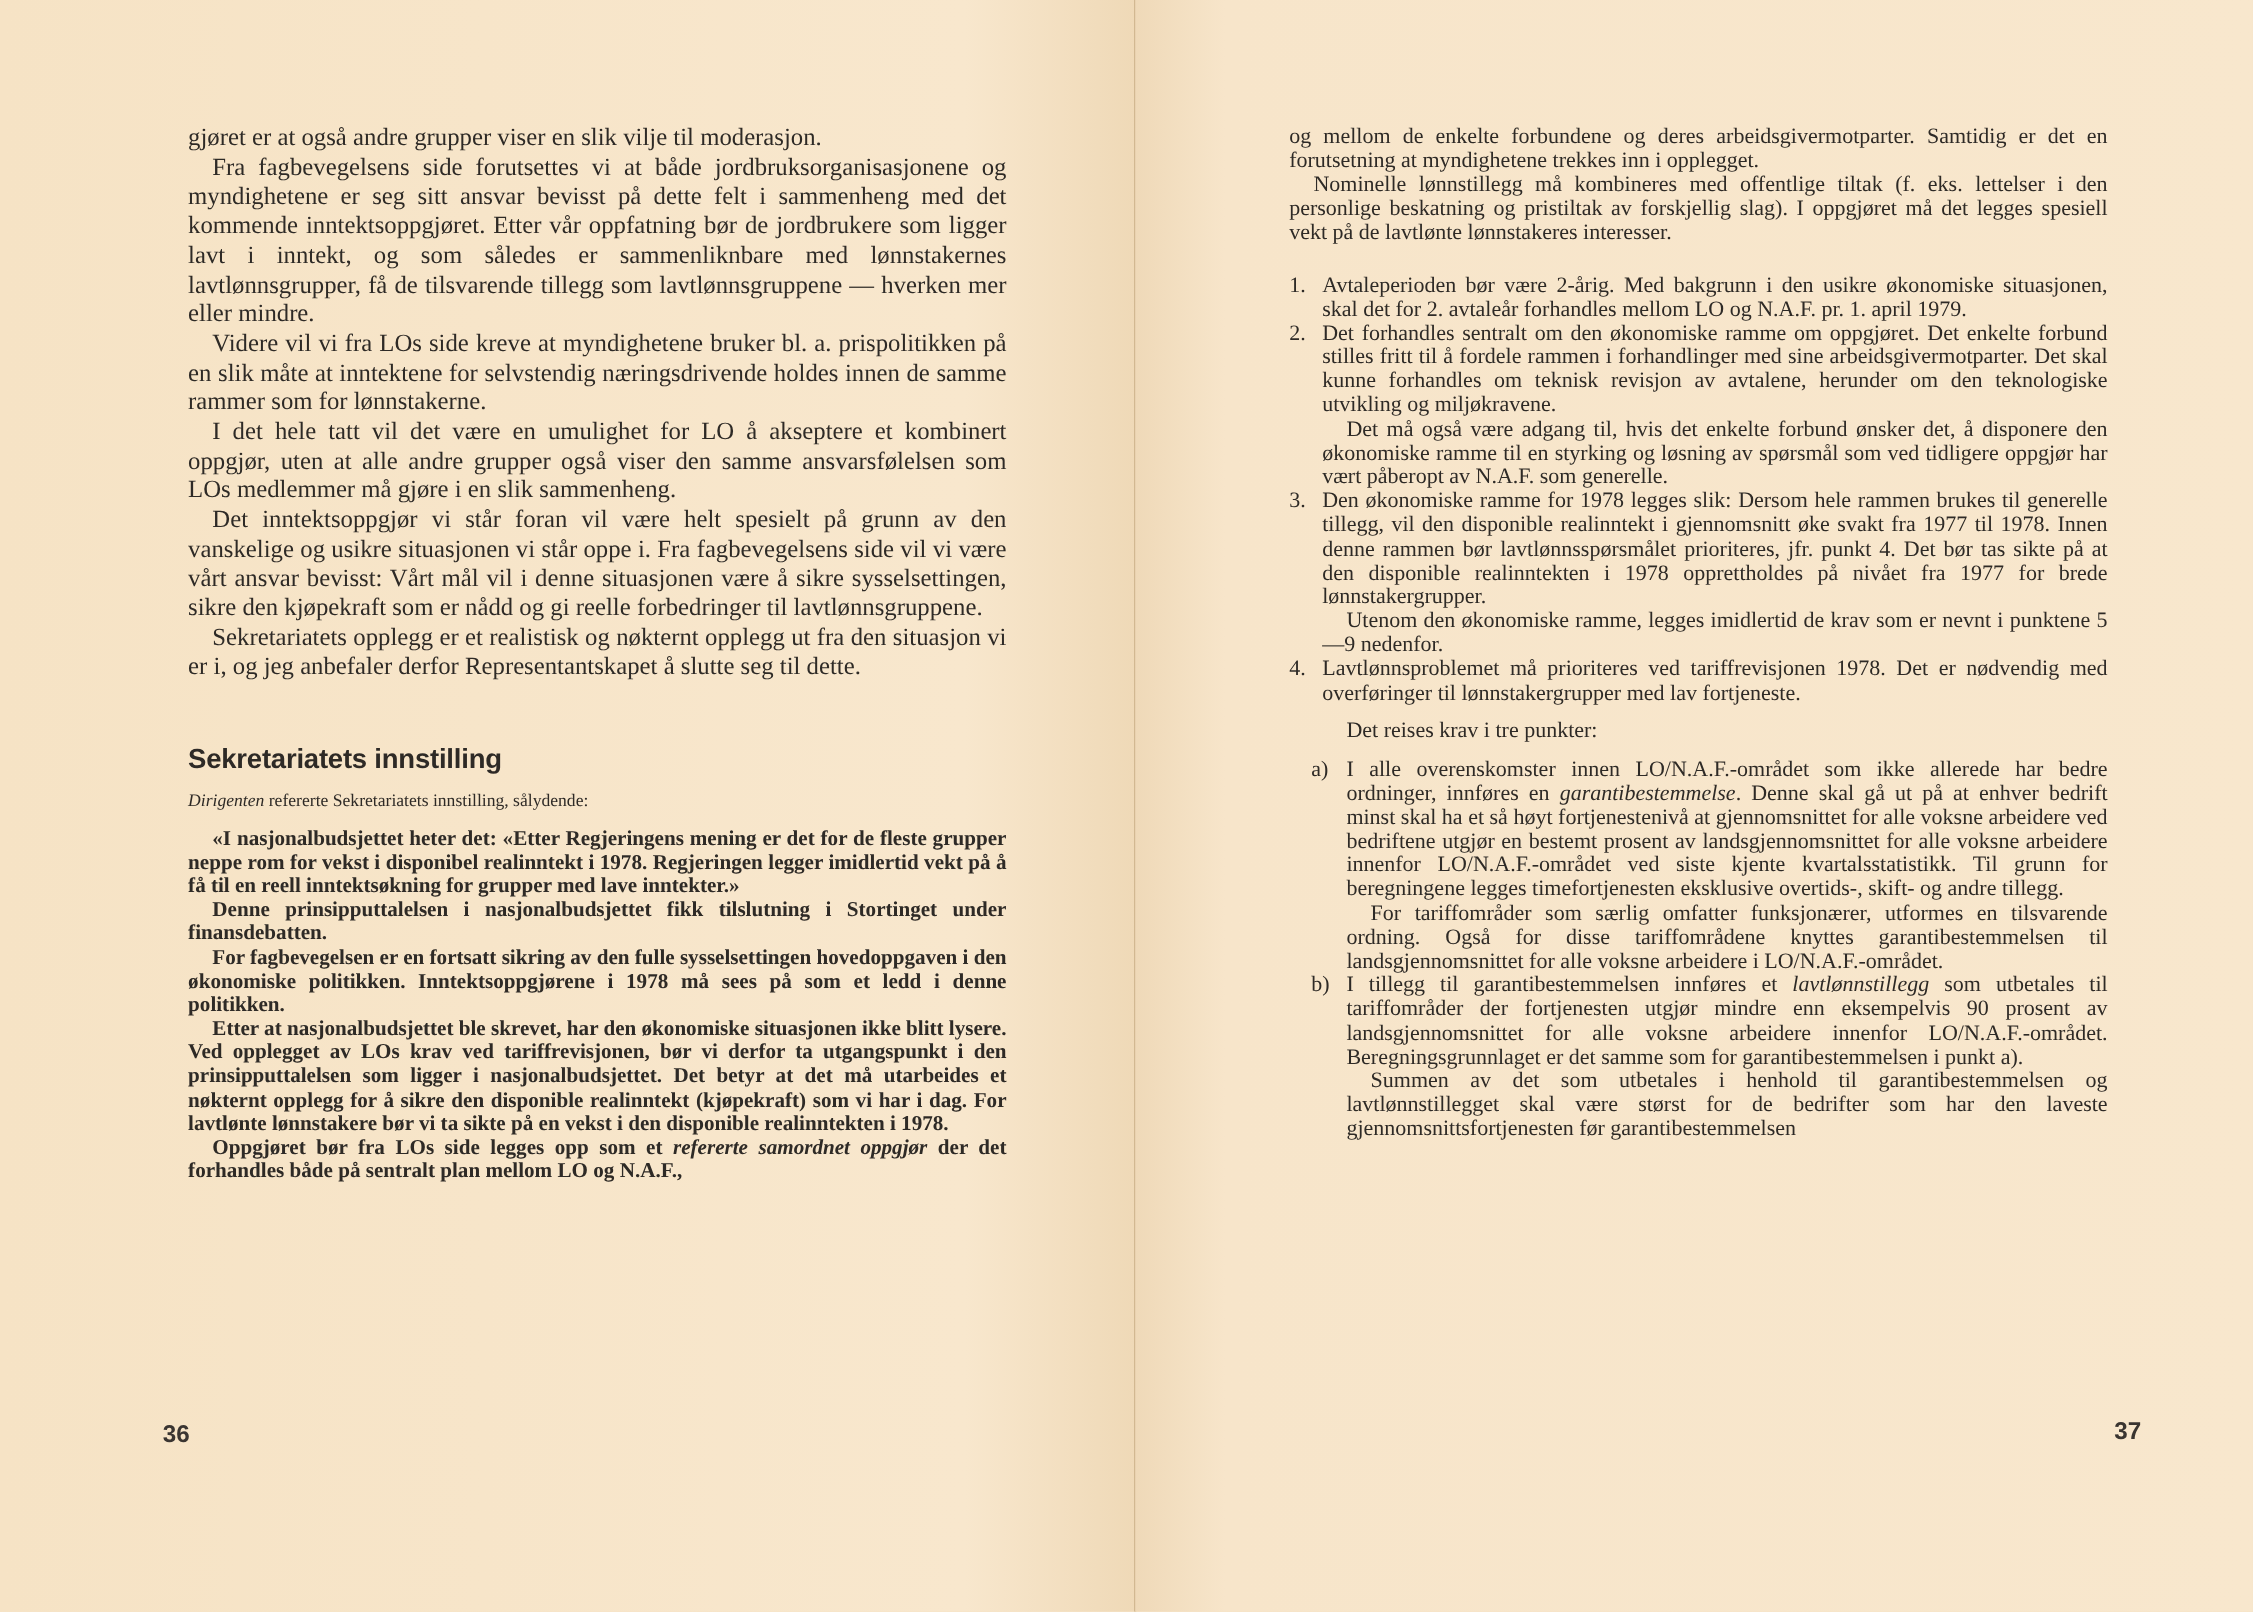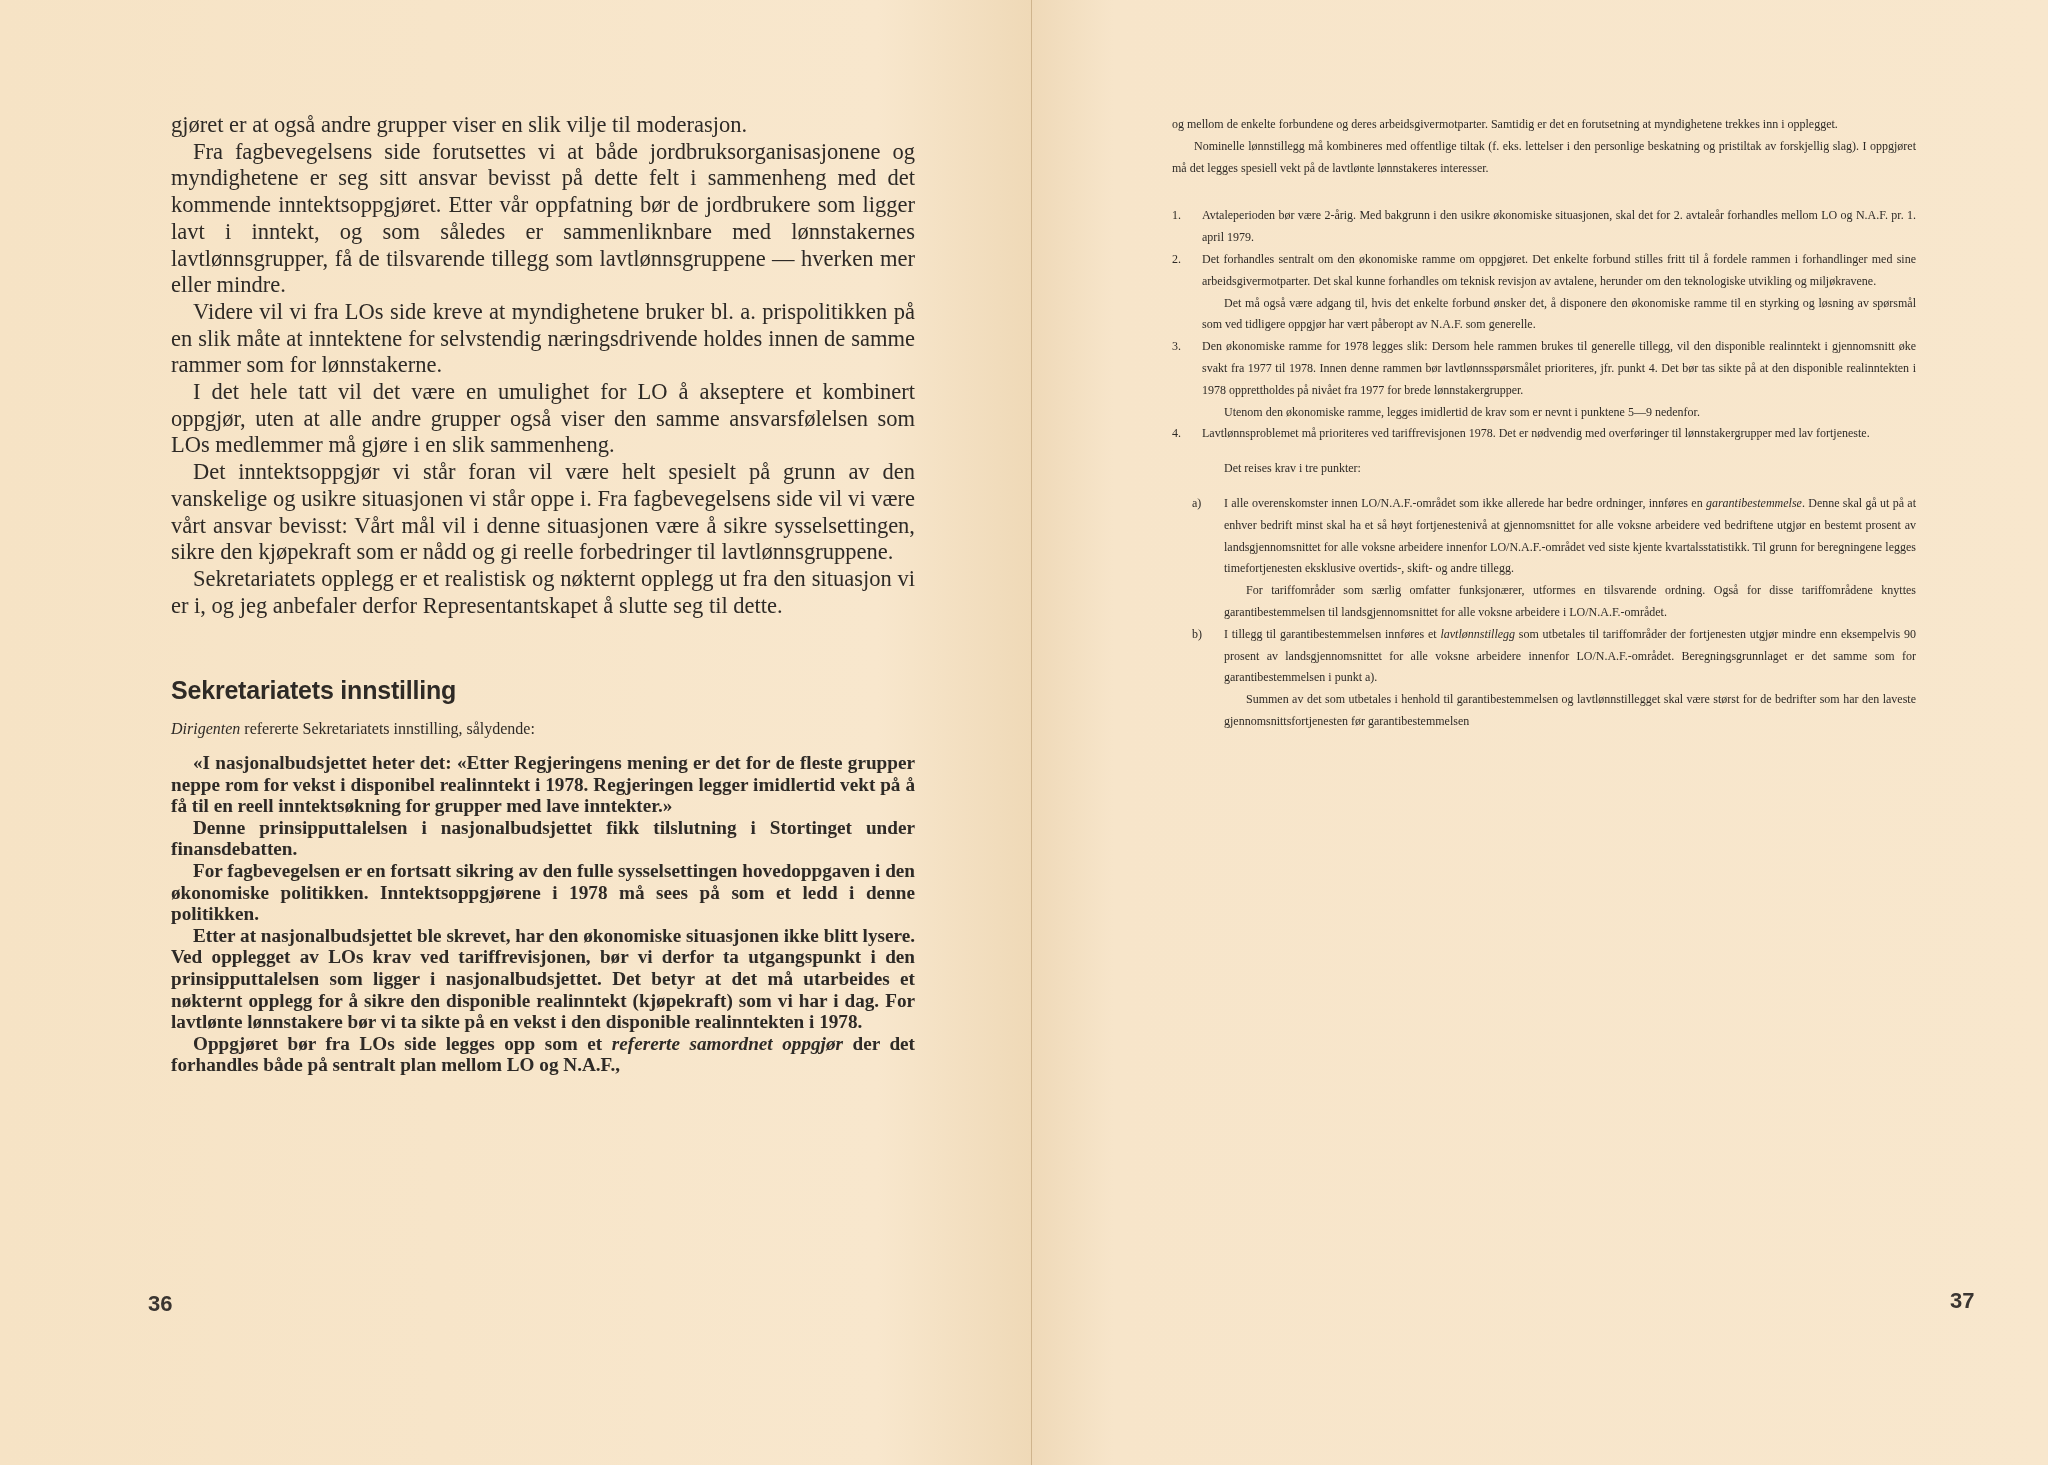--- a/index.html
+++ b/index.html
@@ -19,21 +19,21 @@
   .page.right { left: 1032px; width: 1016px; background: linear-gradient(to right, #efd9b8 0%, #f7e5ca 8%, #f8e7cd 100%); }
   .gutter { position: absolute; left: 1031px; top: 0; width: 2px; height: 1465px; background: #cfb48d; }
 
   .text {
     position: absolute;
     font-family: "Liberation Serif", "DejaVu Serif", serif;
     color: #2e2a26;
     text-align: justify;
   }
   .left .text { left: 171px; top: 112px; width: 744px; font-size: 22.5px; line-height: 26.7px; }
-  .right .text { left: 140px; top: 114px; width: 744px; font-size: 12px; line-height: 21.8px; }
+  .right .text { left: 140px; top: 114px; width: 744px; font-size: 20px; line-height: 21.8px; }
 
   p { margin: 0; }
   .ind { text-indent: 22px; }
   .noind { text-indent: 0; }
   .heading {
     font-family: "Liberation Sans", "DejaVu Sans", sans-serif;
     font-weight: bold;
     font-size: 25px;
     text-align: left;
     margin: 58px 0 10px 0;
@@ -50,21 +50,21 @@
   .sub .lbl { position: absolute; left: 20px; top: 0; }
   .subind { padding-left: 52px; text-indent: 22px; }
   .itemind { padding-left: 30px; text-indent: 22px; }
 
   .pagenum {
     position: absolute;
     font-family: "Liberation Sans", "DejaVu Sans", sans-serif;
     font-weight: bold; font-size: 22px; color: #3a3531;
   }
   .left .pagenum { left: 148px; top: 1291px; }
-  .right .pagenum { left: 918px; top: 1288px; }
+  .right .pagenum { left: 890px; top: 1288px; }
 </style>
 </head>
 <body>
 
 <div class="spread">
 
   <div class="page left">
     <div class="text">
       <p class="noind">gjøret er at også andre grupper viser en slik vilje til moderasjon.</p>
       <p class="ind">Fra fagbevegelsens side forutsettes vi at både jordbruksorganisasjonene og myndighetene er seg sitt ansvar bevisst på dette felt i sammenheng med det kommende inntektsoppgjøret. Etter vår oppfatning bør de jordbrukere som ligger lavt i inntekt, og som således er sammenliknbare med lønnstakernes lavtlønnsgrupper, få de tilsvarende tillegg som lavtlønnsgruppene — hverken mer eller mindre.</p>

